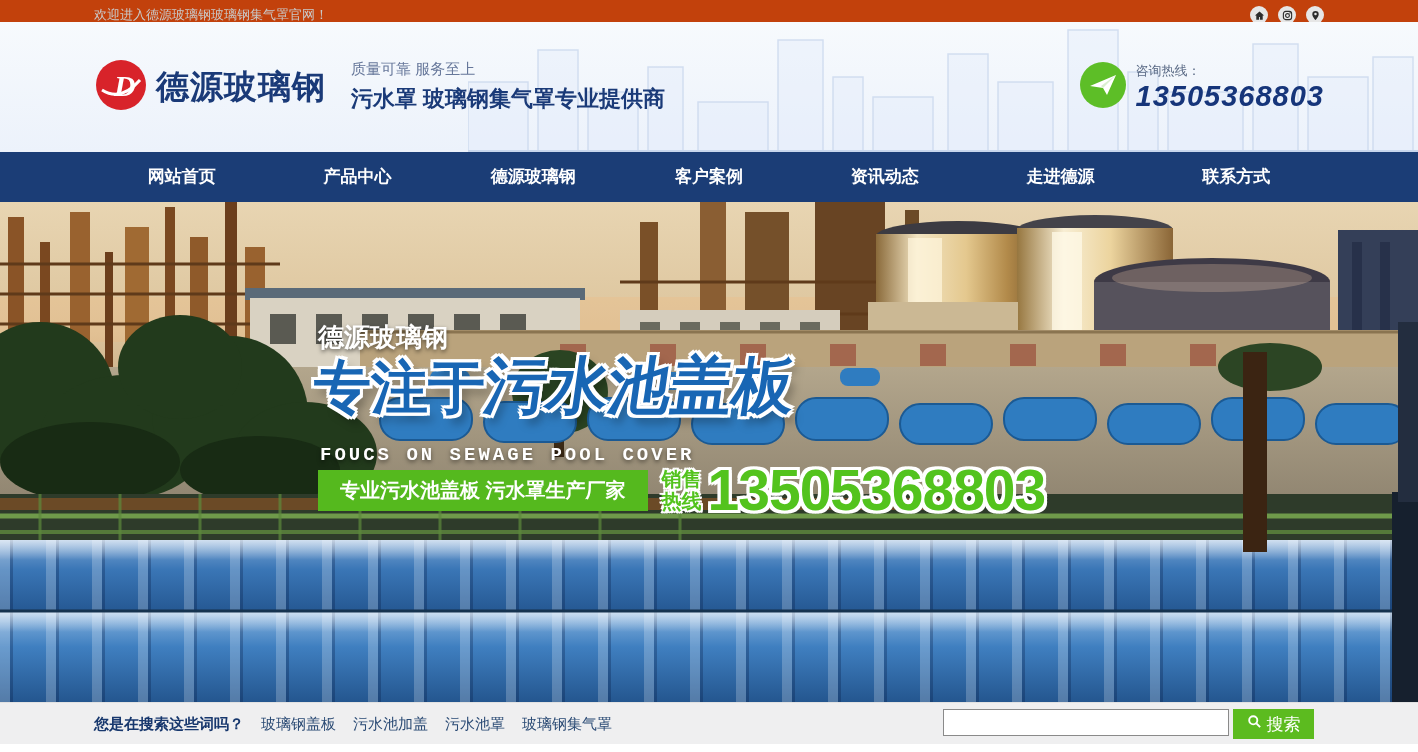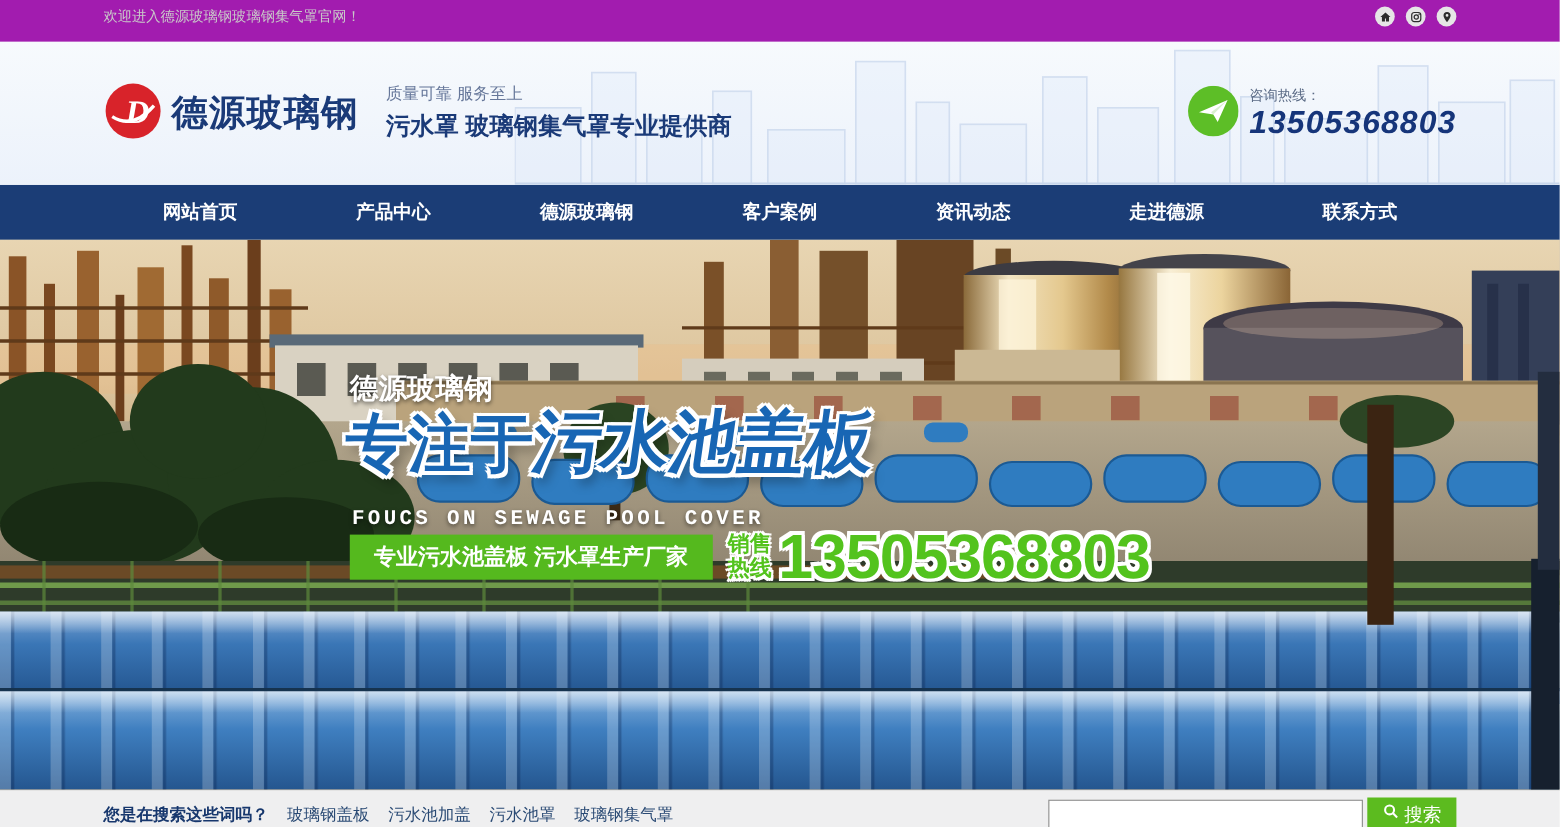--- a/index.html
+++ b/index.html
@@ -1,20 +1,20 @@
 <!DOCTYPE html>
 <html><head>
 <meta charset="utf-8">
 <style>
   * { margin:0; padding:0; box-sizing:border-box; }
   html,body { width:1418px; height:752px; overflow:hidden; font-family:"Liberation Sans", sans-serif; background:#fff; }
   .container { width:1230px; margin:0 auto; }
 
   
-  .topbar { height:38px; background:#a21caf;text-align:center; }
+  .topbar { height:22px; background:#c2410c;text-align:center; }
   .topbar-inner { height:30px; display:flex; align-items:center; }
   .welcome { color:#c9c9c9; font-size:13px; }
   .topbar-icons { margin-left:auto; display:flex; gap:10px; }
   .circle-icon { width:18px; height:18px; border-radius:50%; background:#e6e6e6; display:flex; align-items:center; justify-content:center; cursor:pointer; }
   .circle-icon svg { display:block; }
 
   
   .header { height:130px; background:linear-gradient(#f7fafd,#ecf2fb); position:relative; overflow:hidden; }
   .skyline { position:absolute; right:0; top:0; opacity:.7; }
   .header-inner { position:relative; height:130px; display:flex; align-items:center; }
@@ -46,21 +46,21 @@
   .sales-label div { font-size:20px; line-height:22px; font-weight:bold; color:#53c31d;
      text-shadow:-2px -2px 0 #fff,2px -2px 0 #fff,-2px 2px 0 #fff,2px 2px 0 #fff,0 2px 0 #fff,0 -2px 0 #fff; }
   .sales-number { font-size:57px; font-weight:bold; color:#53c31d; letter-spacing:-1px; white-space:nowrap;
      text-shadow:-3px -3px 0 #fff,3px -3px 0 #fff,-3px 3px 0 #fff,3px 3px 0 #fff,0 -3px 0 #fff,0 3px 0 #fff,-3px 0 0 #fff,3px 0 0 #fff; }
 
   
   .searchbar { height:42px; background:#efeff0; border-top:1px solid #e2e2e2; }
   .searchbar-inner { height:42px; display:flex; align-items:center; }
   .search-prompt { font-size:15px; font-weight:bold; color:#17376d; }
   .keyword { font-size:15px; color:#2a4a74; margin-left:17px; text-decoration:none; cursor:pointer; }
-  .search-group { margin-left:auto; display:flex; align-items:center; }
+  .search-group { margin-left:auto; margin-right:10px; display:flex; }
   .search-input { width:286px; height:27px; border:1px solid #8a8a8a; background:#fff; padding:0 8px; font-size:14px; outline:none; }
   .search-button { width:81px; height:30px; margin-left:4px; background:#5cbb1f; border:none; color:#fff; font-size:17px; display:flex; align-items:center; justify-content:center; gap:5px; cursor:pointer; }
 </style>
 </head>
 <body>
 
 <div class="topbar">
   <div class="container topbar-inner">
     <span class="welcome">欢迎进入德源玻璃钢玻璃钢集气罩官网！</span>
     <div class="topbar-icons">

